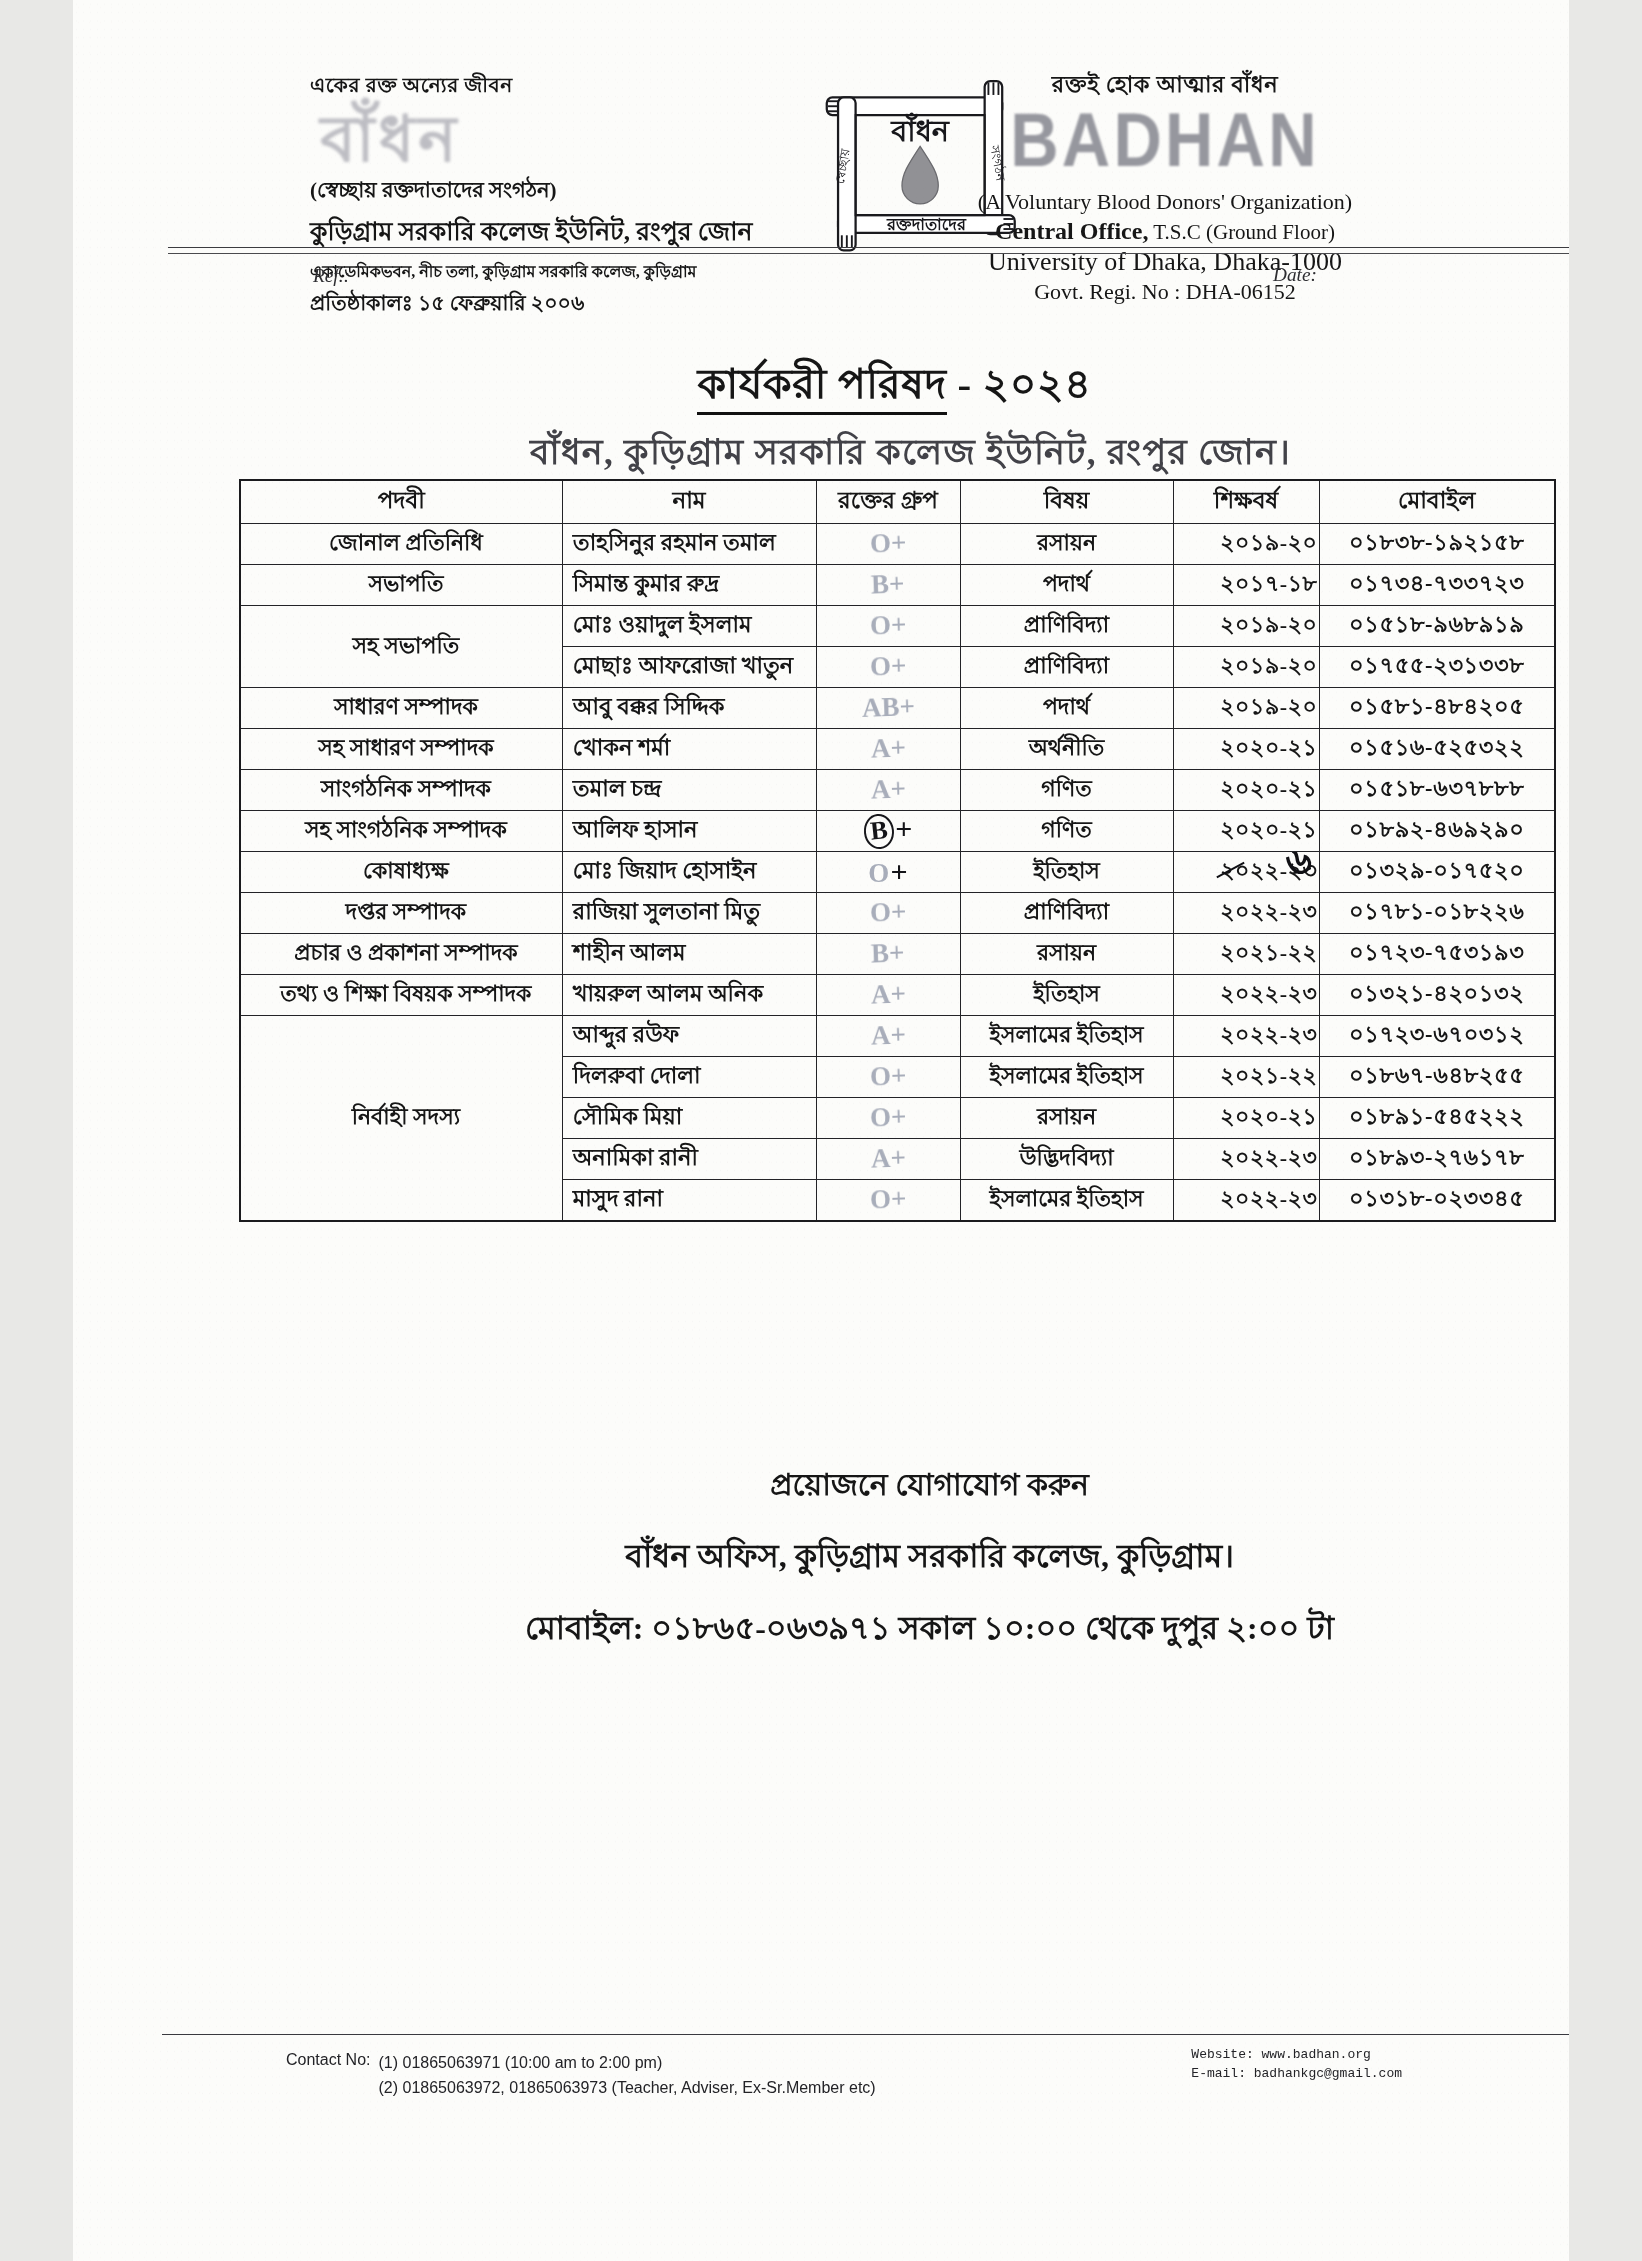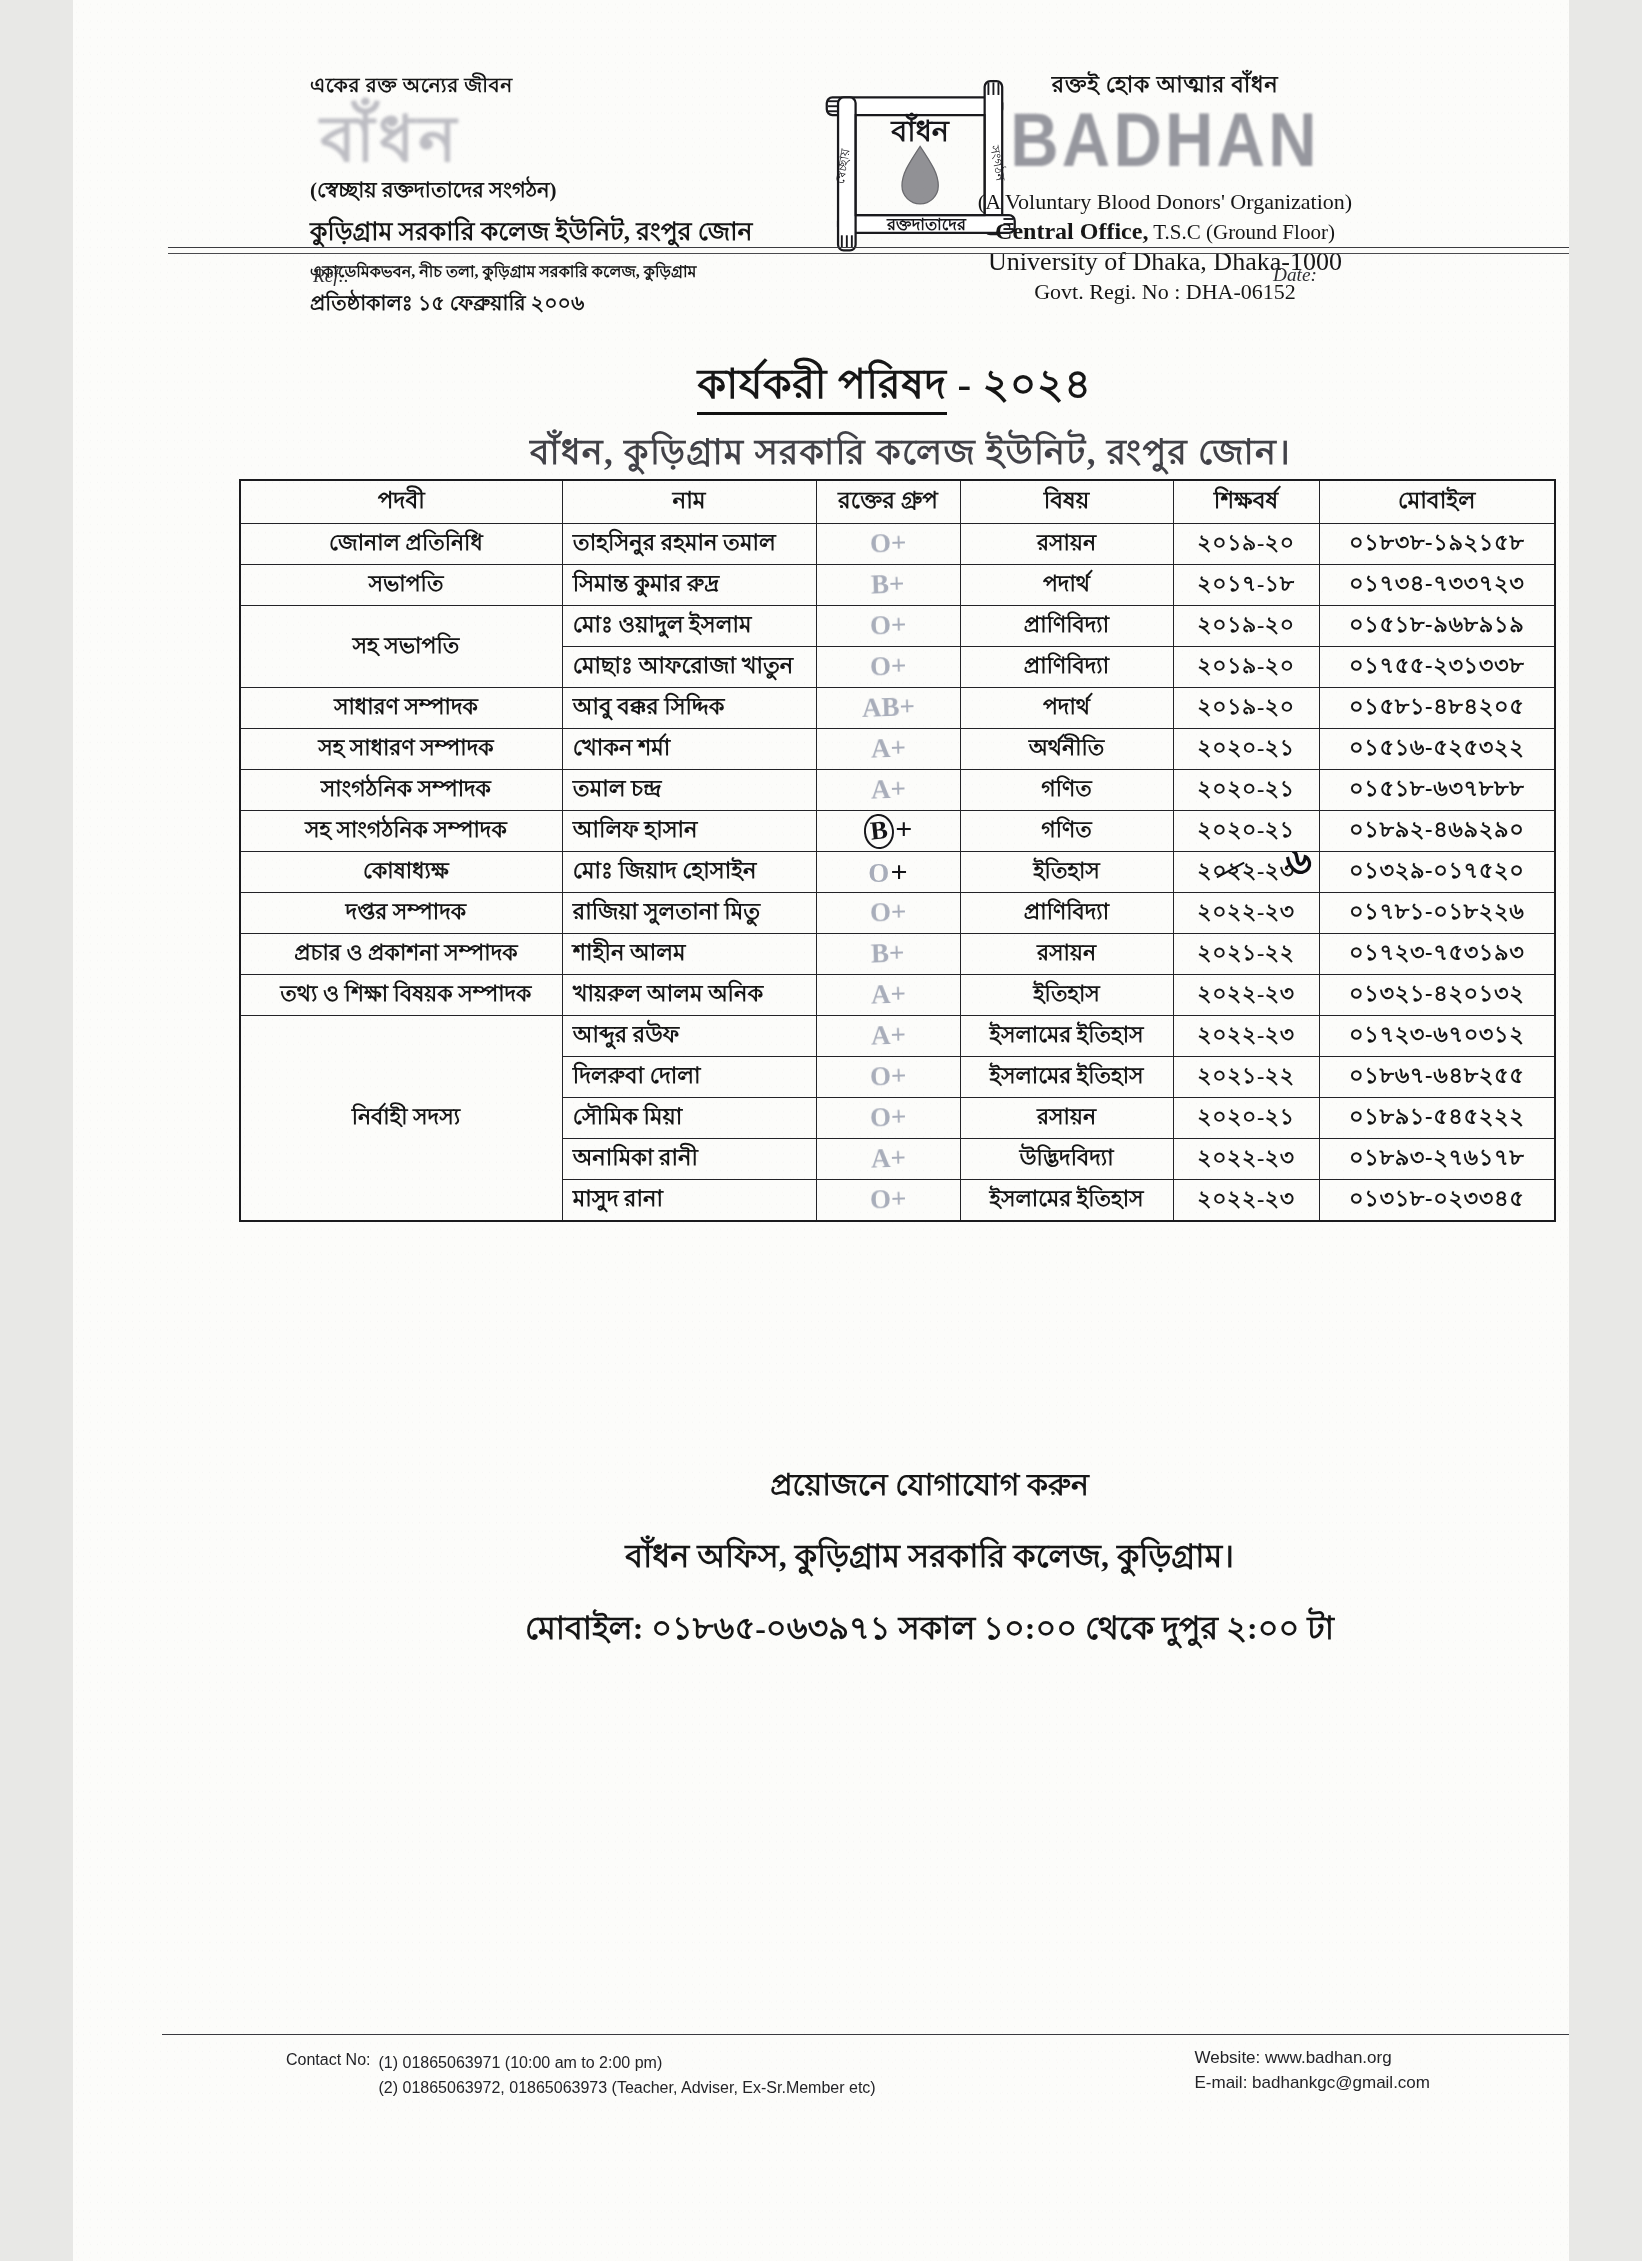--- a/index.html
+++ b/index.html
@@ -57,40 +57,40 @@
     border-left:1.3px solid #232327;border-right:1.3px solid #232327;
     vertical-align:middle;overflow:hidden;
   }
   table.committee thead tr{height:43px;}
   table.committee tbody tr{height:39px;}
   table.committee th{font-size:23px;font-weight:bold;text-align:center;}
   td.c-pos{font-size:22px;font-weight:bold;text-align:center;padding-left:10.3px;}
   td.c-name{font-size:22.5px;font-weight:bold;text-align:left;padding-left:10.3px;}
   td.c-blood{text-align:center;}
   td.c-subj{font-size:22px;font-weight:bold;text-align:center;}
-  td.c-sess{font-size:22px;font-weight:bold;text-align:center;letter-spacing:0.6px;margin-left:28px;}
+  td.c-sess{font-size:22px;font-weight:bold;text-align:right;letter-spacing:0.6px;margin-left:28px;}
   td.c-mob{font-size:22.5px;font-weight:bold;text-align:center;letter-spacing:0.6px;}
   .blood{font-family:"Liberation Serif",serif;font-weight:bold;}
   .blood.faint{font-size:27px;color:#9aa0af;opacity:.85;filter:blur(0.3px);display:inline-block;transform:rotate(-2deg);}
   .blood .b-letter{font-size:27px;color:#9aa0af;opacity:.85;filter:blur(0.3px);}
   .blood .b-plus-dark{font-size:30px;color:#141418;font-weight:900;margin-left:1.3px;}
   .blood .b-circle{font-size:26px;color:#141418;border:2.3px solid #17171b;border-radius:50%;padding:0px 4.5px 1.3px;display:inline-block;transform:rotate(-6deg);}
   td.rel{position:relative;}
   .sess-ov{position:absolute;right:6.4px;top:-10.3px;font-size:39px;font-weight:bold;color:#101014;transform:rotate(-10deg);line-height:1;}
   .sess-strike{position:absolute;left:41px;top:17px;width:31px;border-top:2.6px solid #101014;transform:rotate(-28deg);}
   
   .contact{position:absolute;left:90px;top:1461px;width:1533px;text-align:center;}
   .contact .c1{font-size:30px;font-weight:bold;}
   .contact .c2{font-size:32px;font-weight:bold;margin-top:19.3px;}
   .contact .c3{font-size:32px;font-weight:bold;margin-top:18px;}
   
   .footer-rule{position:absolute;left:89px;top:2034px;width:1477px;border-top:1.9px solid #3a3a40;}
   .footer-left{position:absolute;left:213px;top:2051px;font-family:"Liberation Sans",sans-serif;font-size:16px;color:#232327;display:flex;gap:8px;}
   .footer-left .lines{line-height:1.55;}
-  .footer-right{position:absolute;right:139px;top:2046px;font-family:Liberation Sans, sans-serif;font-size:17px;color:#232327;line-height:1.45;text-align:left;}
+  .footer-right{position:absolute;right:167px;top:2046px;font-family:Liberation Mono, monospace;font-size:13px;color:#232327;line-height:1.45;text-align:left;}
   
   .logo-svg text{font-family:"Liberation Serif",serif;fill:#17171b;}
 </style>
 </head>
 <body>
 
 <div class="page">
 
   <div class="scan-vline"></div>
 

